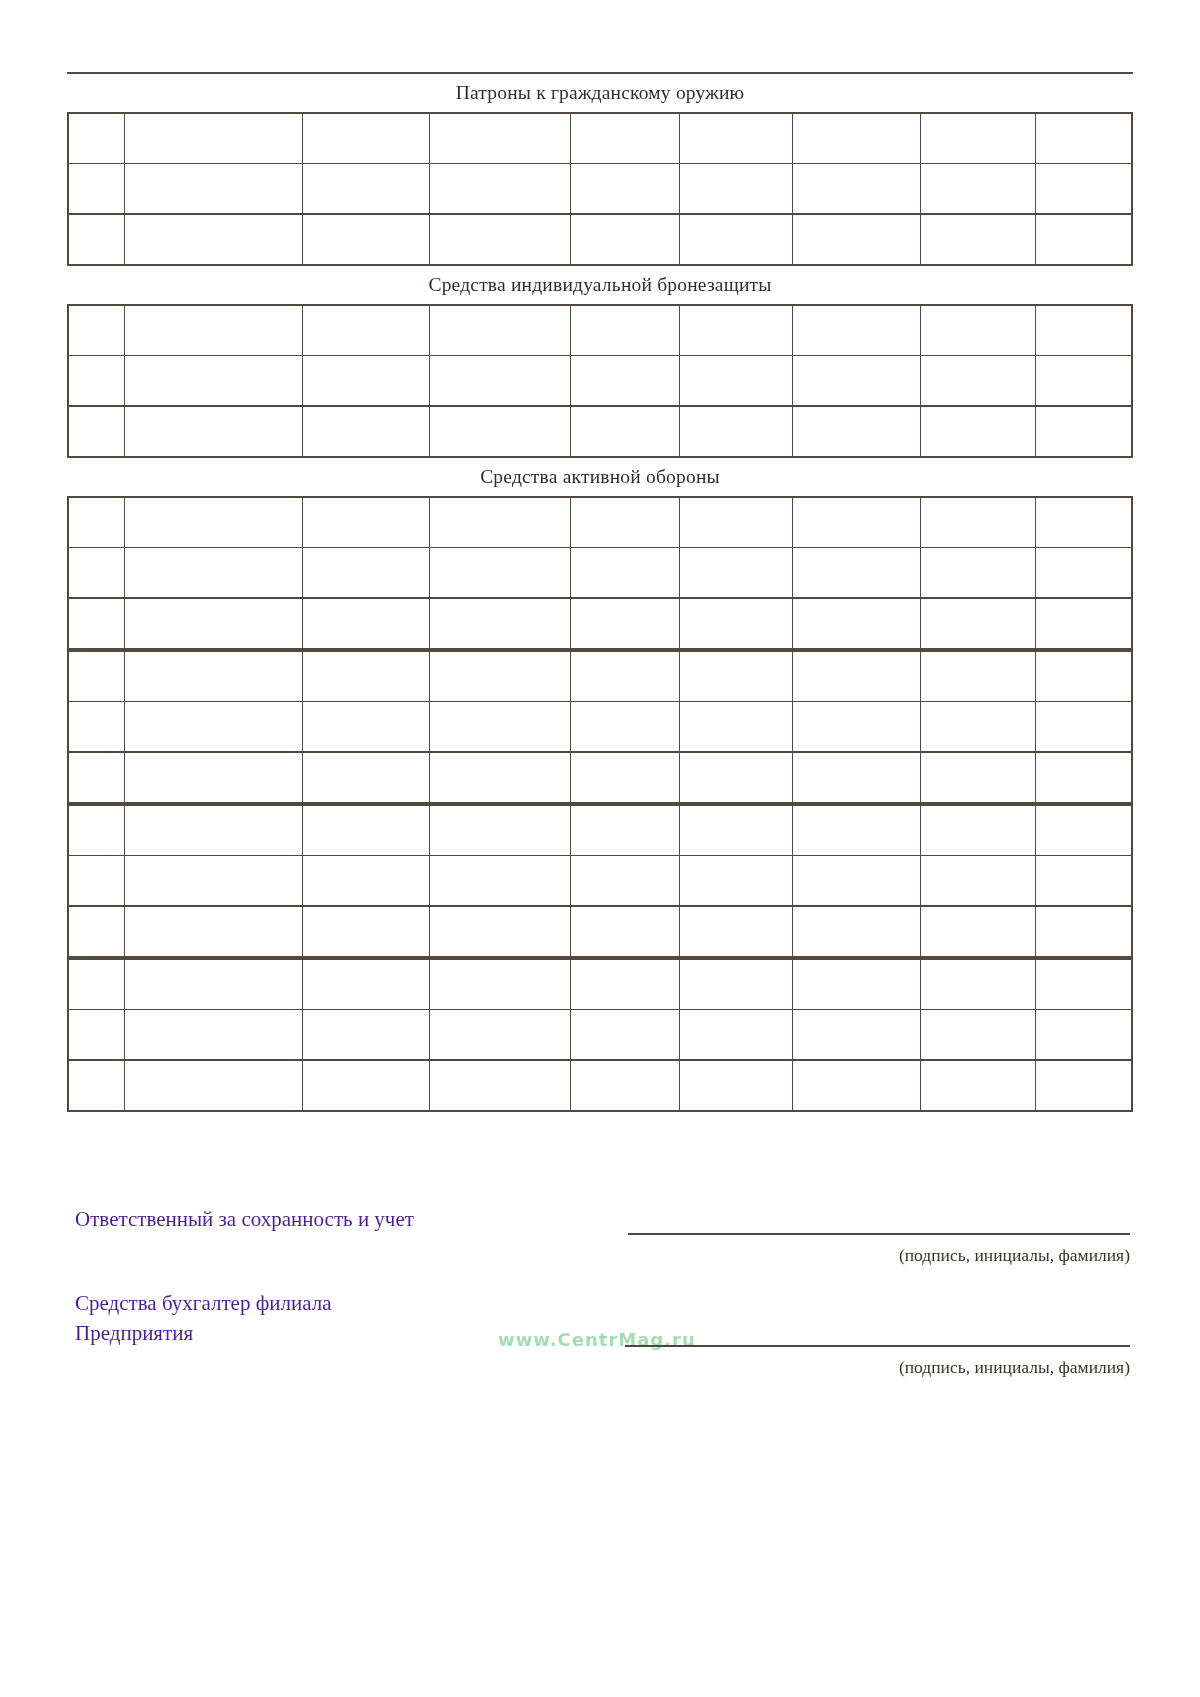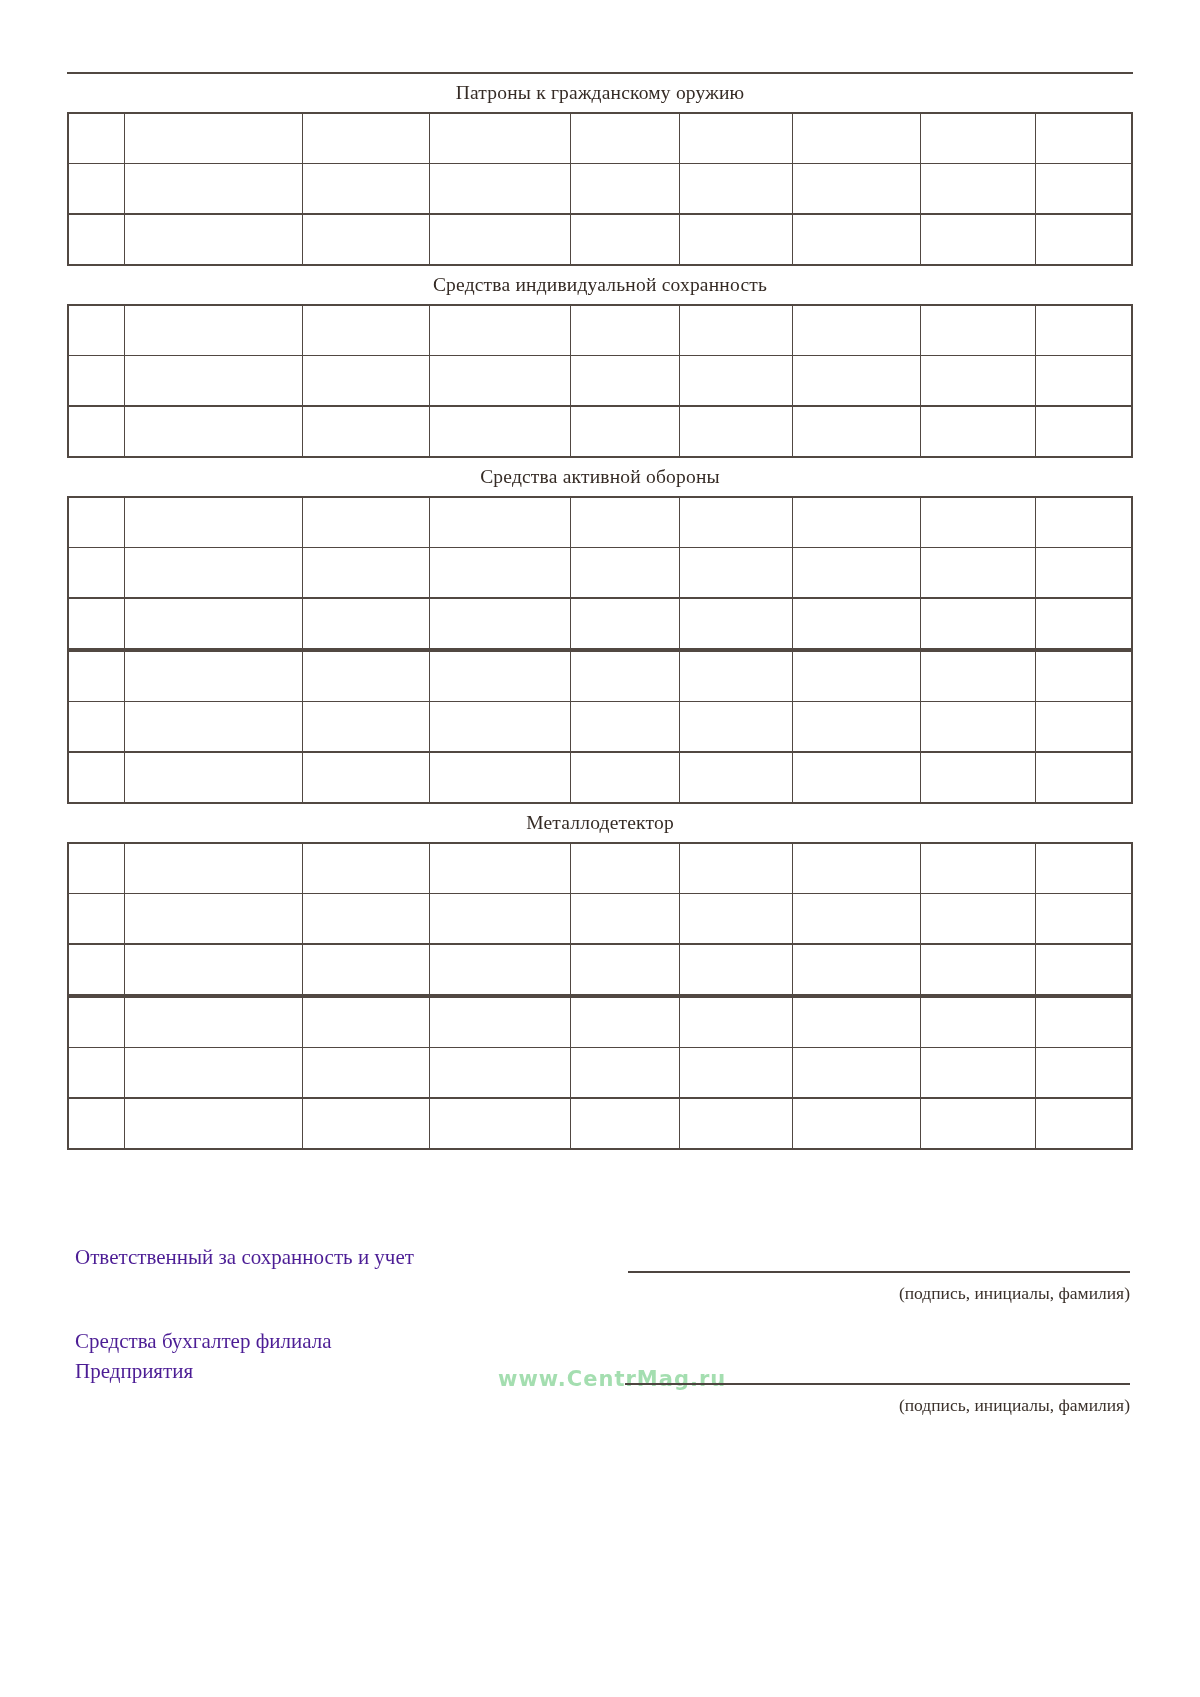--- a/index.html
+++ b/index.html
@@ -88,21 +88,21 @@
     color: #3a302a;
   }
   .sig-caption-1 { left: 561px; width: 502px; top: 133px; }
   .sig-caption-2 { left: 558px; width: 505px; top: 245px; }
   .watermark {
     position: absolute;
     left: 431px;
     top: 217px;
     font-family: "DejaVu Sans", sans-serif;
     font-weight: bold;
-    font-size: 21px;
+    font-size: 18px;
     letter-spacing: 1px;
     color: rgba(148, 216, 162, 0.85);
     white-space: nowrap;
   }
 </style>
 </head>
 <body>
 
 <div class="page">
 
@@ -155,21 +155,21 @@
               <td></td>
               <td></td>
               <td></td>
               <td></td>
             </tr>
           </tbody>
     </table>
   </section>
 
   <section class="form-section">
-    <div class="section-title">Средства индивидуальной сохранность</div>
+    <div class="section-title">Средства индивидуальной бронезащиты</div>
     <table class="grid-table">
       <colgroup>
         <col class="c1">
             <col class="c2">
             <col class="c3">
             <col class="c4">
         <col class="c5">
             <col class="c6">
             <col class="c7">
             <col class="c8">
@@ -310,21 +310,20 @@
               <td></td>
               <td></td>
               <td></td>
               <td></td>
             </tr>
           </tbody>
     </table>
   </section>
 
   <section class="form-section">
-    <div class="section-title">Металлодетектор</div>
     <table class="grid-table">
       <colgroup>
         <col class="c1">
             <col class="c2">
             <col class="c3">
             <col class="c4">
         <col class="c5">
             <col class="c6">
             <col class="c7">
             <col class="c8">

